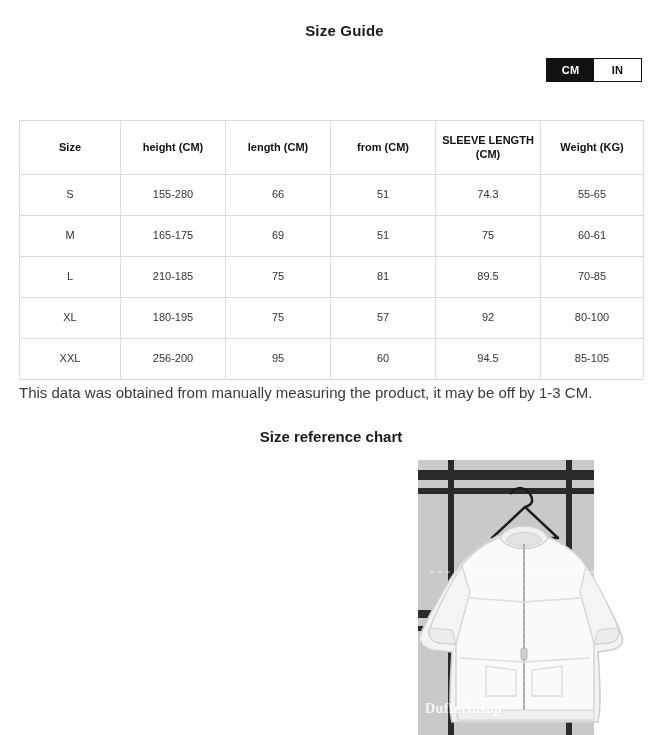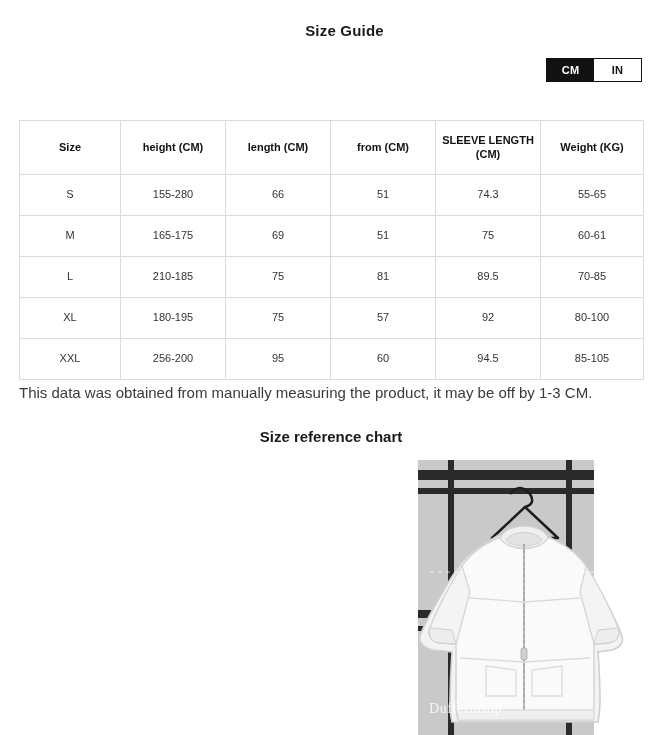--- a/index.html
+++ b/index.html
@@ -105,20 +105,21 @@
     font-weight: bold;
     color: #1a1a1a;
     margin-top: 13px;
   }
   .figure {
     position: absolute;
     top: 452px;
     left: 0;
     width: 564px;
     height: 283px;
+    font-weight: bold;
   }
   .watermark {
     position: absolute;
     right: 62px;
     bottom: 18px;
     font-size: 14px;
     color: rgba(255,255,255,0.82);
     font-family: "Liberation Serif", serif;
     letter-spacing: 0.5px;
   }

